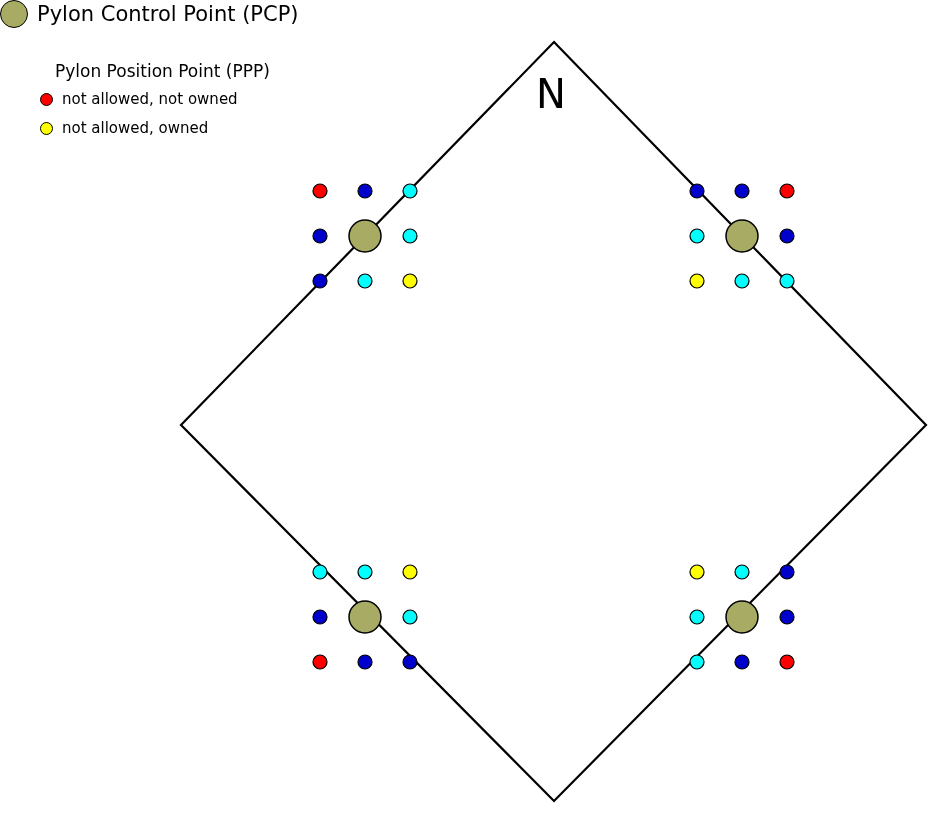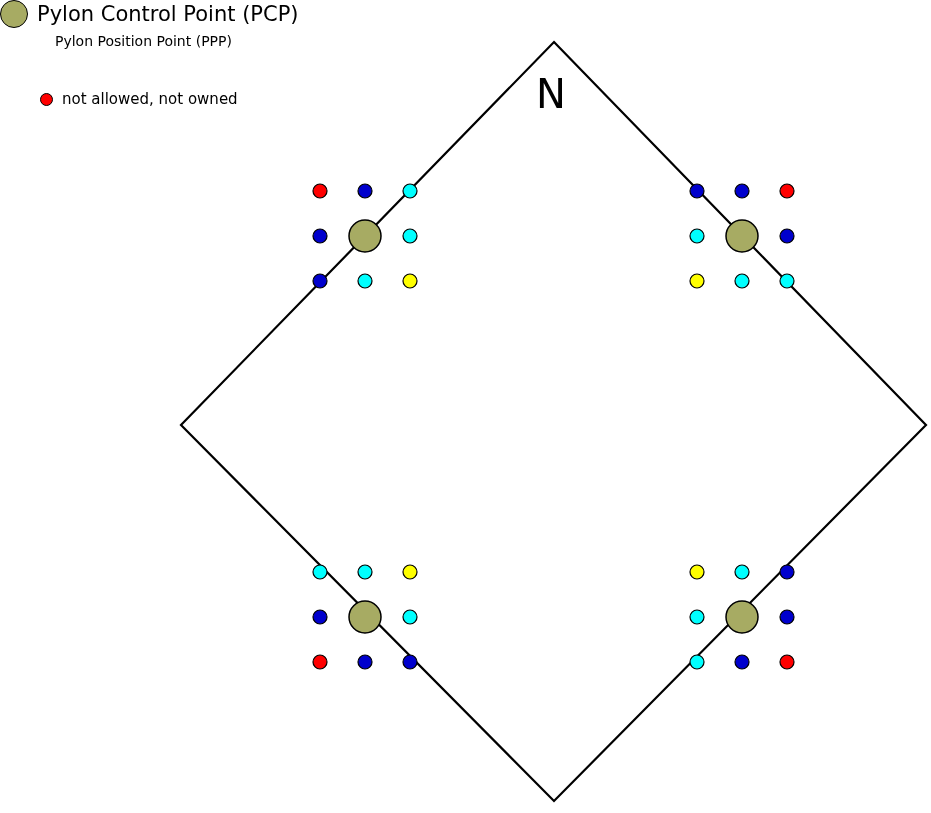--- a/index.html
+++ b/index.html
@@ -4,21 +4,21 @@
 <style>
   * { margin:0; padding:0; box-sizing:border-box; }
   html, body { width:931px; height:813px; }
   body { background:#ffffff; font-family:"DejaVu Sans", sans-serif; color:#000; overflow:hidden; }
   .canvas { position:relative; width:931px; height:813px; }
   .canvas > svg { position:absolute; top:0; left:0; }
   .legend { position:absolute; top:0; left:0; width:340px; }
   .legend-pcp-row { position:absolute; top:0; left:0; display:flex; align-items:center; height:28px;text-align:right; }
   .pcp-swatch { width:28px; height:28px; border-radius:50%; border:1.5px solid #000; margin-right:9px; flex:none; }
   .pcp-title { font-size:21px; white-space:nowrap; }
-  .ppp-title { position:absolute; top:33px; left:55px; font-size:14px; white-space:nowrap; }
+  .ppp-title { position:absolute; top:61px; left:55px; font-size:17px; white-space:nowrap; }
   .ppp-items { position:absolute; top:88px; left:40px; display:flex; flex-direction:column; row-gap:7px; }
   .ppp-item { display:flex; align-items:center; height:22px; }
   .ppp-dot { width:13px; height:13px; border-radius:50%; border:1px solid #000; margin-right:9px; flex:none; }
   .ppp-item-label { font-size:15px; white-space:nowrap;text-align:right; }
   .north-text { font-size:40px; font-family:"DejaVu Sans", sans-serif; fill:#000; }
 </style>
 </head>
 <body>
 
 <div class="canvas">
@@ -69,15 +69,19 @@
     <div class="legend-pcp-row">
       <span class="pcp-swatch" id="pcp-swatch" style="background: rgb(167, 171, 99);"></span>
       <span class="pcp-title">Pylon Control Point (PCP)</span>
     </div>
     <div class="ppp-title">Pylon Position Point (PPP)</div>
     <div class="ppp-items" id="ppp-items">
         <div class="ppp-item">
           <span class="ppp-dot" style="background: rgb(255, 0, 0);"></span>
           <span class="ppp-item-label">not allowed, not owned</span>
         </div>
+        <div class="ppp-item">
+          <span class="ppp-dot" style="background: rgb(255, 255, 0);"></span>
+          <span class="ppp-item-label">not allowed, owned</span>
+        </div>
       </div>
   </div>
 </div>
 
 </body></html>

